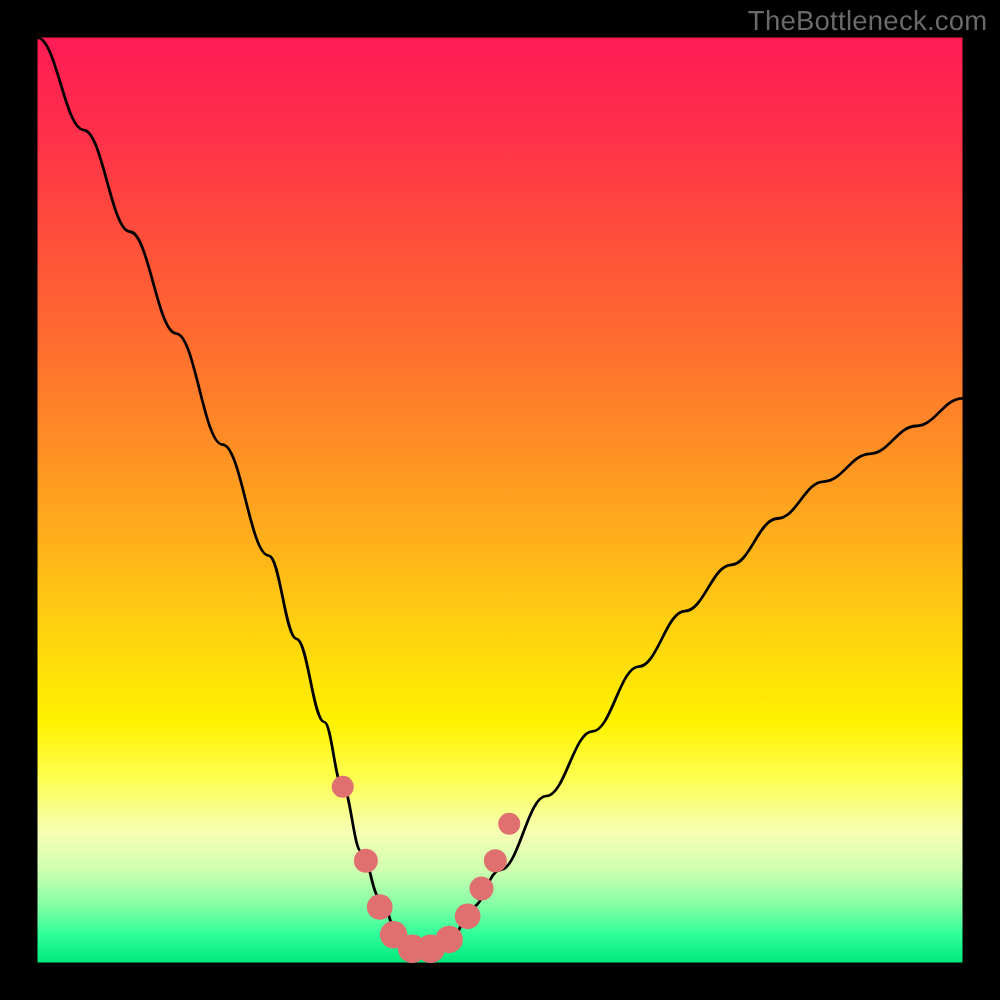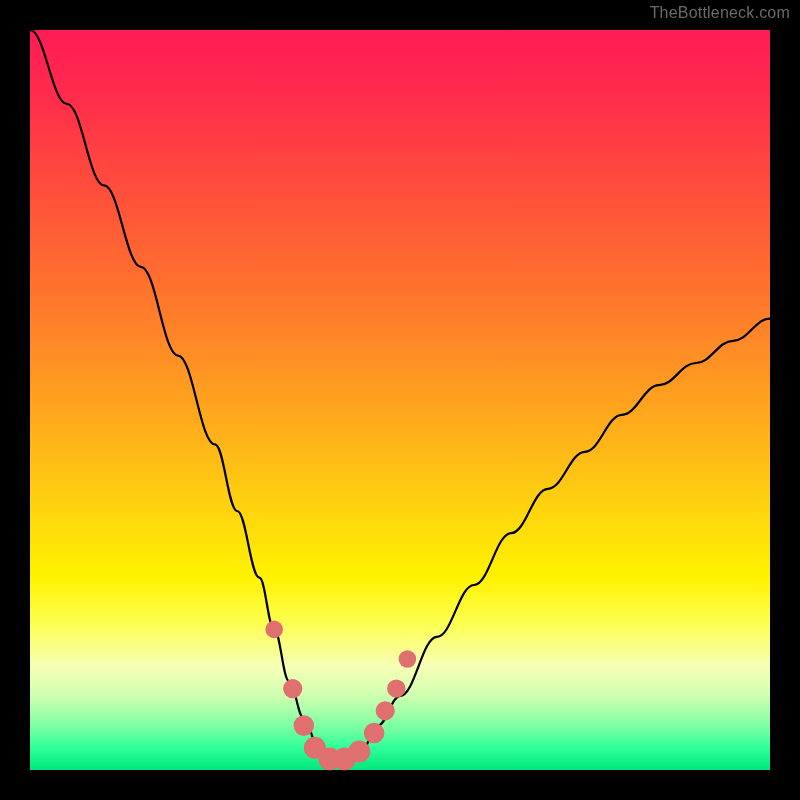--- a/index.html
+++ b/index.html
@@ -47,21 +47,21 @@
     top: 0;
     width: 740px;
     height: 740px;
     overflow: visible;
   }
   .watermark {
     position: absolute;
     top: 4px;
     right: 10px;
     color: #6a6a6a;
-    font-size: 16px;
+    font-size: 22px;
     font-weight: 500;
     letter-spacing: 0.2px;
     user-select: none;
     margin-left: 36px;
   }
 </style>
 </head>
 <body>
 
 <div class="frame">

